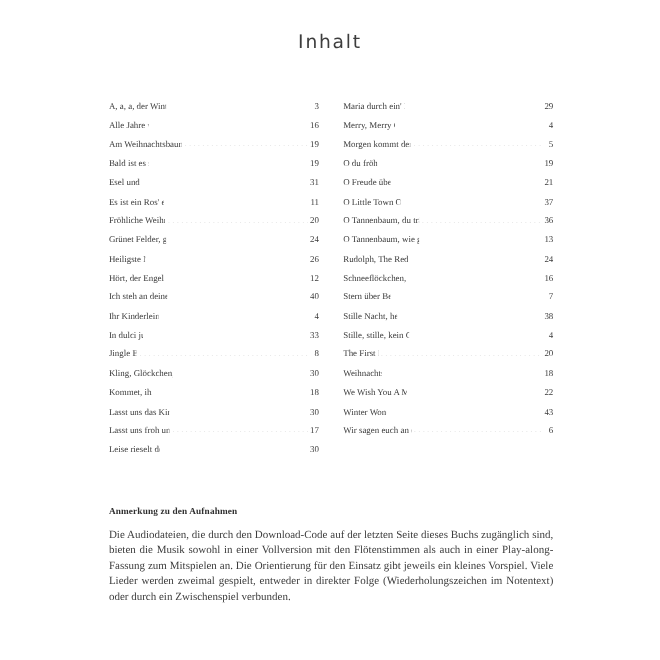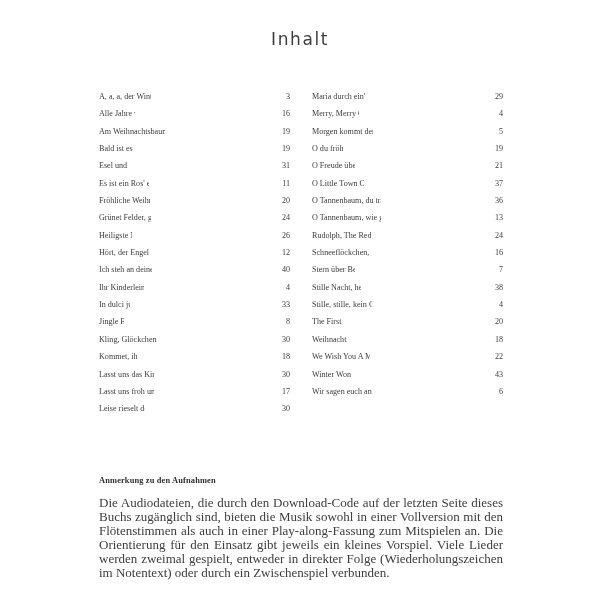--- a/index.html
+++ b/index.html
@@ -83,33 +83,33 @@
   }
   .toc-page {
     flex: 0 0 auto;
     text-align: right;
     min-width: 9px;
   }
 
   
   .note {
     position: absolute;
-    top: 476px;
+    top: 460px;
     left: 99px;
     width: 404px;
   }
   .note-heading {
     font-size: 8.4px;
     font-weight: bold;
     color: #2f2f2f;
     letter-spacing: 0.15px;
     margin-bottom: 11px;
   }
   .note-body {
-    font-size: 13px;
+    font-size: 10px;
     line-height: 14.1px;
     color: #3c3c3c;
     text-align: justify;
     text-justify: inter-word;
     hyphens: manual;
   }
 </style>
 </head>
 <body>
 

